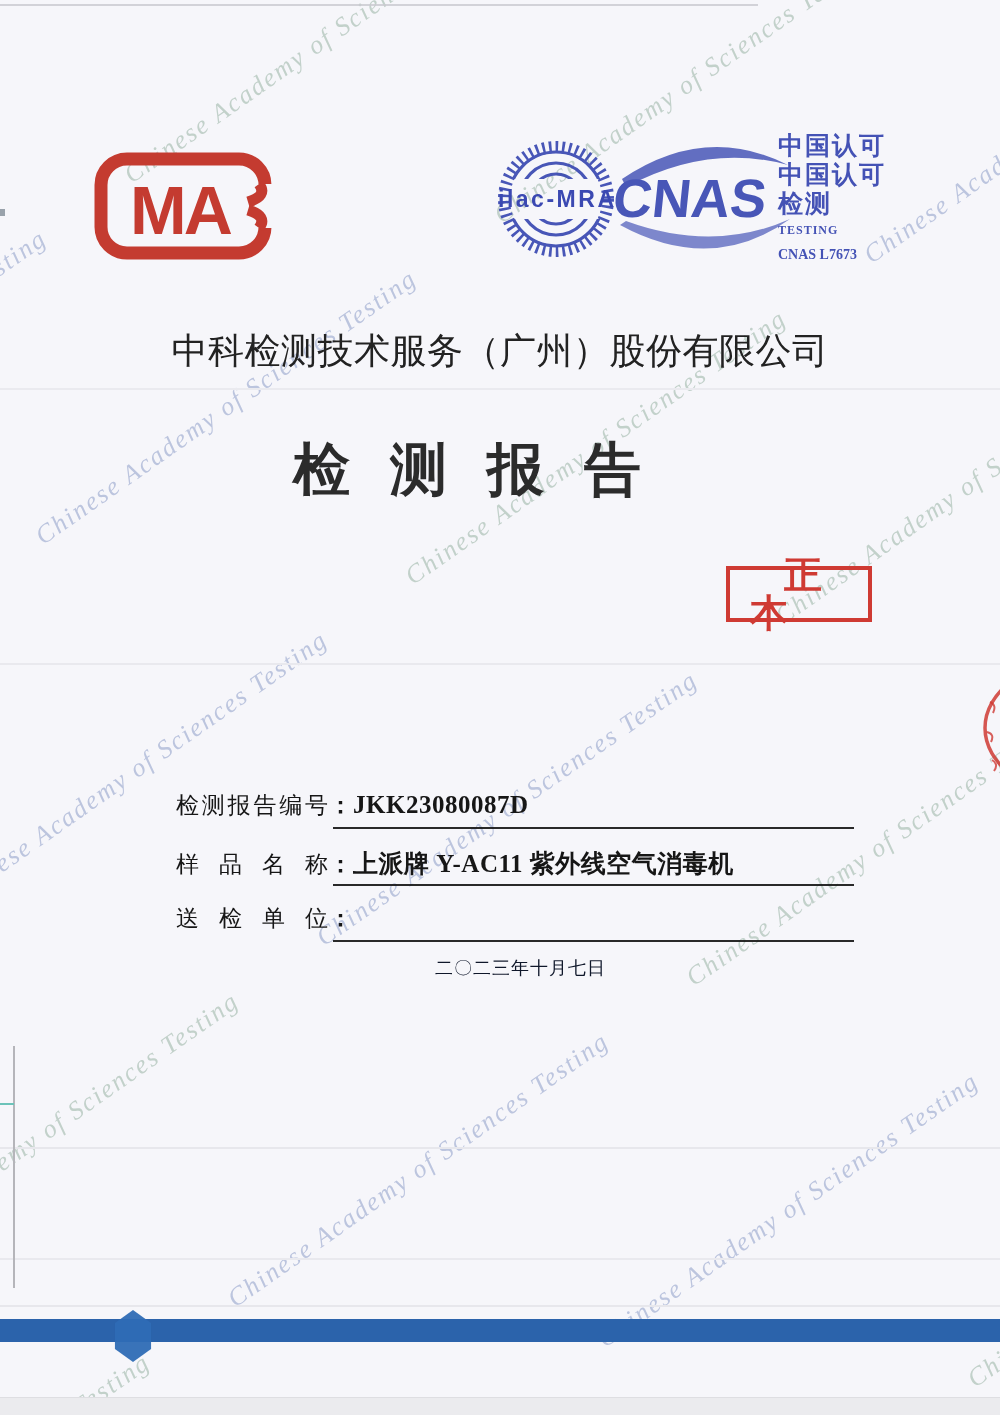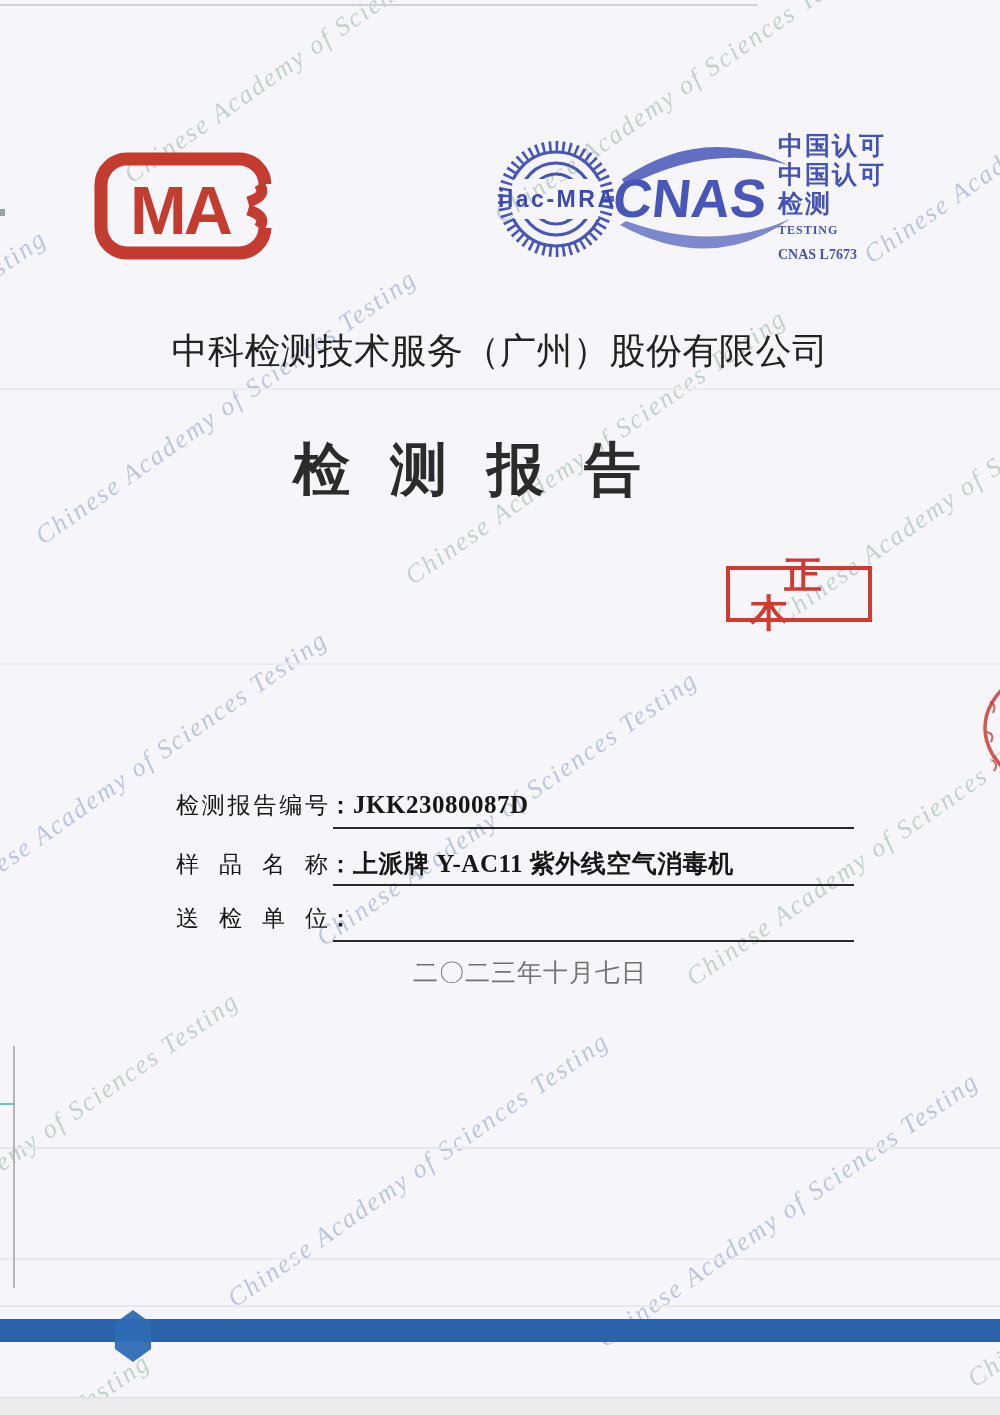--- a/index.html
+++ b/index.html
@@ -30,21 +30,21 @@
   .orig-stamp{position:absolute;left:726px;top:566px;width:138px;height:48px;z-index:2;
               border:4px solid #cf3a33;display:flex;align-items:center;justify-content:center;}
   .orig-stamp span{font-size:38px;font-weight:bold;color:#cf3a33;letter-spacing:34px;text-indent:34px;line-height:1;margin-left:20px;}
   .partial-seal{position:absolute;left:960px;top:640px;width:40px;height:180px;z-index:2;overflow:visible;}
   
   .field-row{position:absolute;left:176px;display:flex;align-items:baseline;z-index:2;color:#161616;}
   .field-label{width:152px;display:flex;justify-content:space-between;font-size:23px;line-height:26px;}
   .field-colon{font-size:23px;font-weight:bold;margin-left:1px;}
   .field-value{margin-left:1px;font-weight:bold;font-size:25px;white-space:nowrap;letter-spacing:0.5px;}
   .field-line{position:absolute;left:333px;width:521px;height:2.4px;background:#171717;opacity:.92;z-index:2;}
-  .date-line{position:absolute;left:413px;top:956px;font-size:25px;color:#737373;letter-spacing:1px;z-index:2;}
+  .date-line{position:absolute;left:435px;top:956px;font-size:18px;color:#0f172a;letter-spacing:1px;z-index:2;}
   
   .bottom-bar{position:absolute;left:0;top:1319px;width:1000px;height:23px;background:#2b63ab;z-index:2;}
   .bar-hex{position:absolute;left:112px;top:1310px;width:42px;height:52px;background:#2e6cb5;opacity:.95;z-index:2;
            clip-path:polygon(50% 0,93% 25%,93% 75%,50% 100%,7% 75%,7% 25%);}
 </style>
 </head>
 <body>
 
 <div class="page">
 

